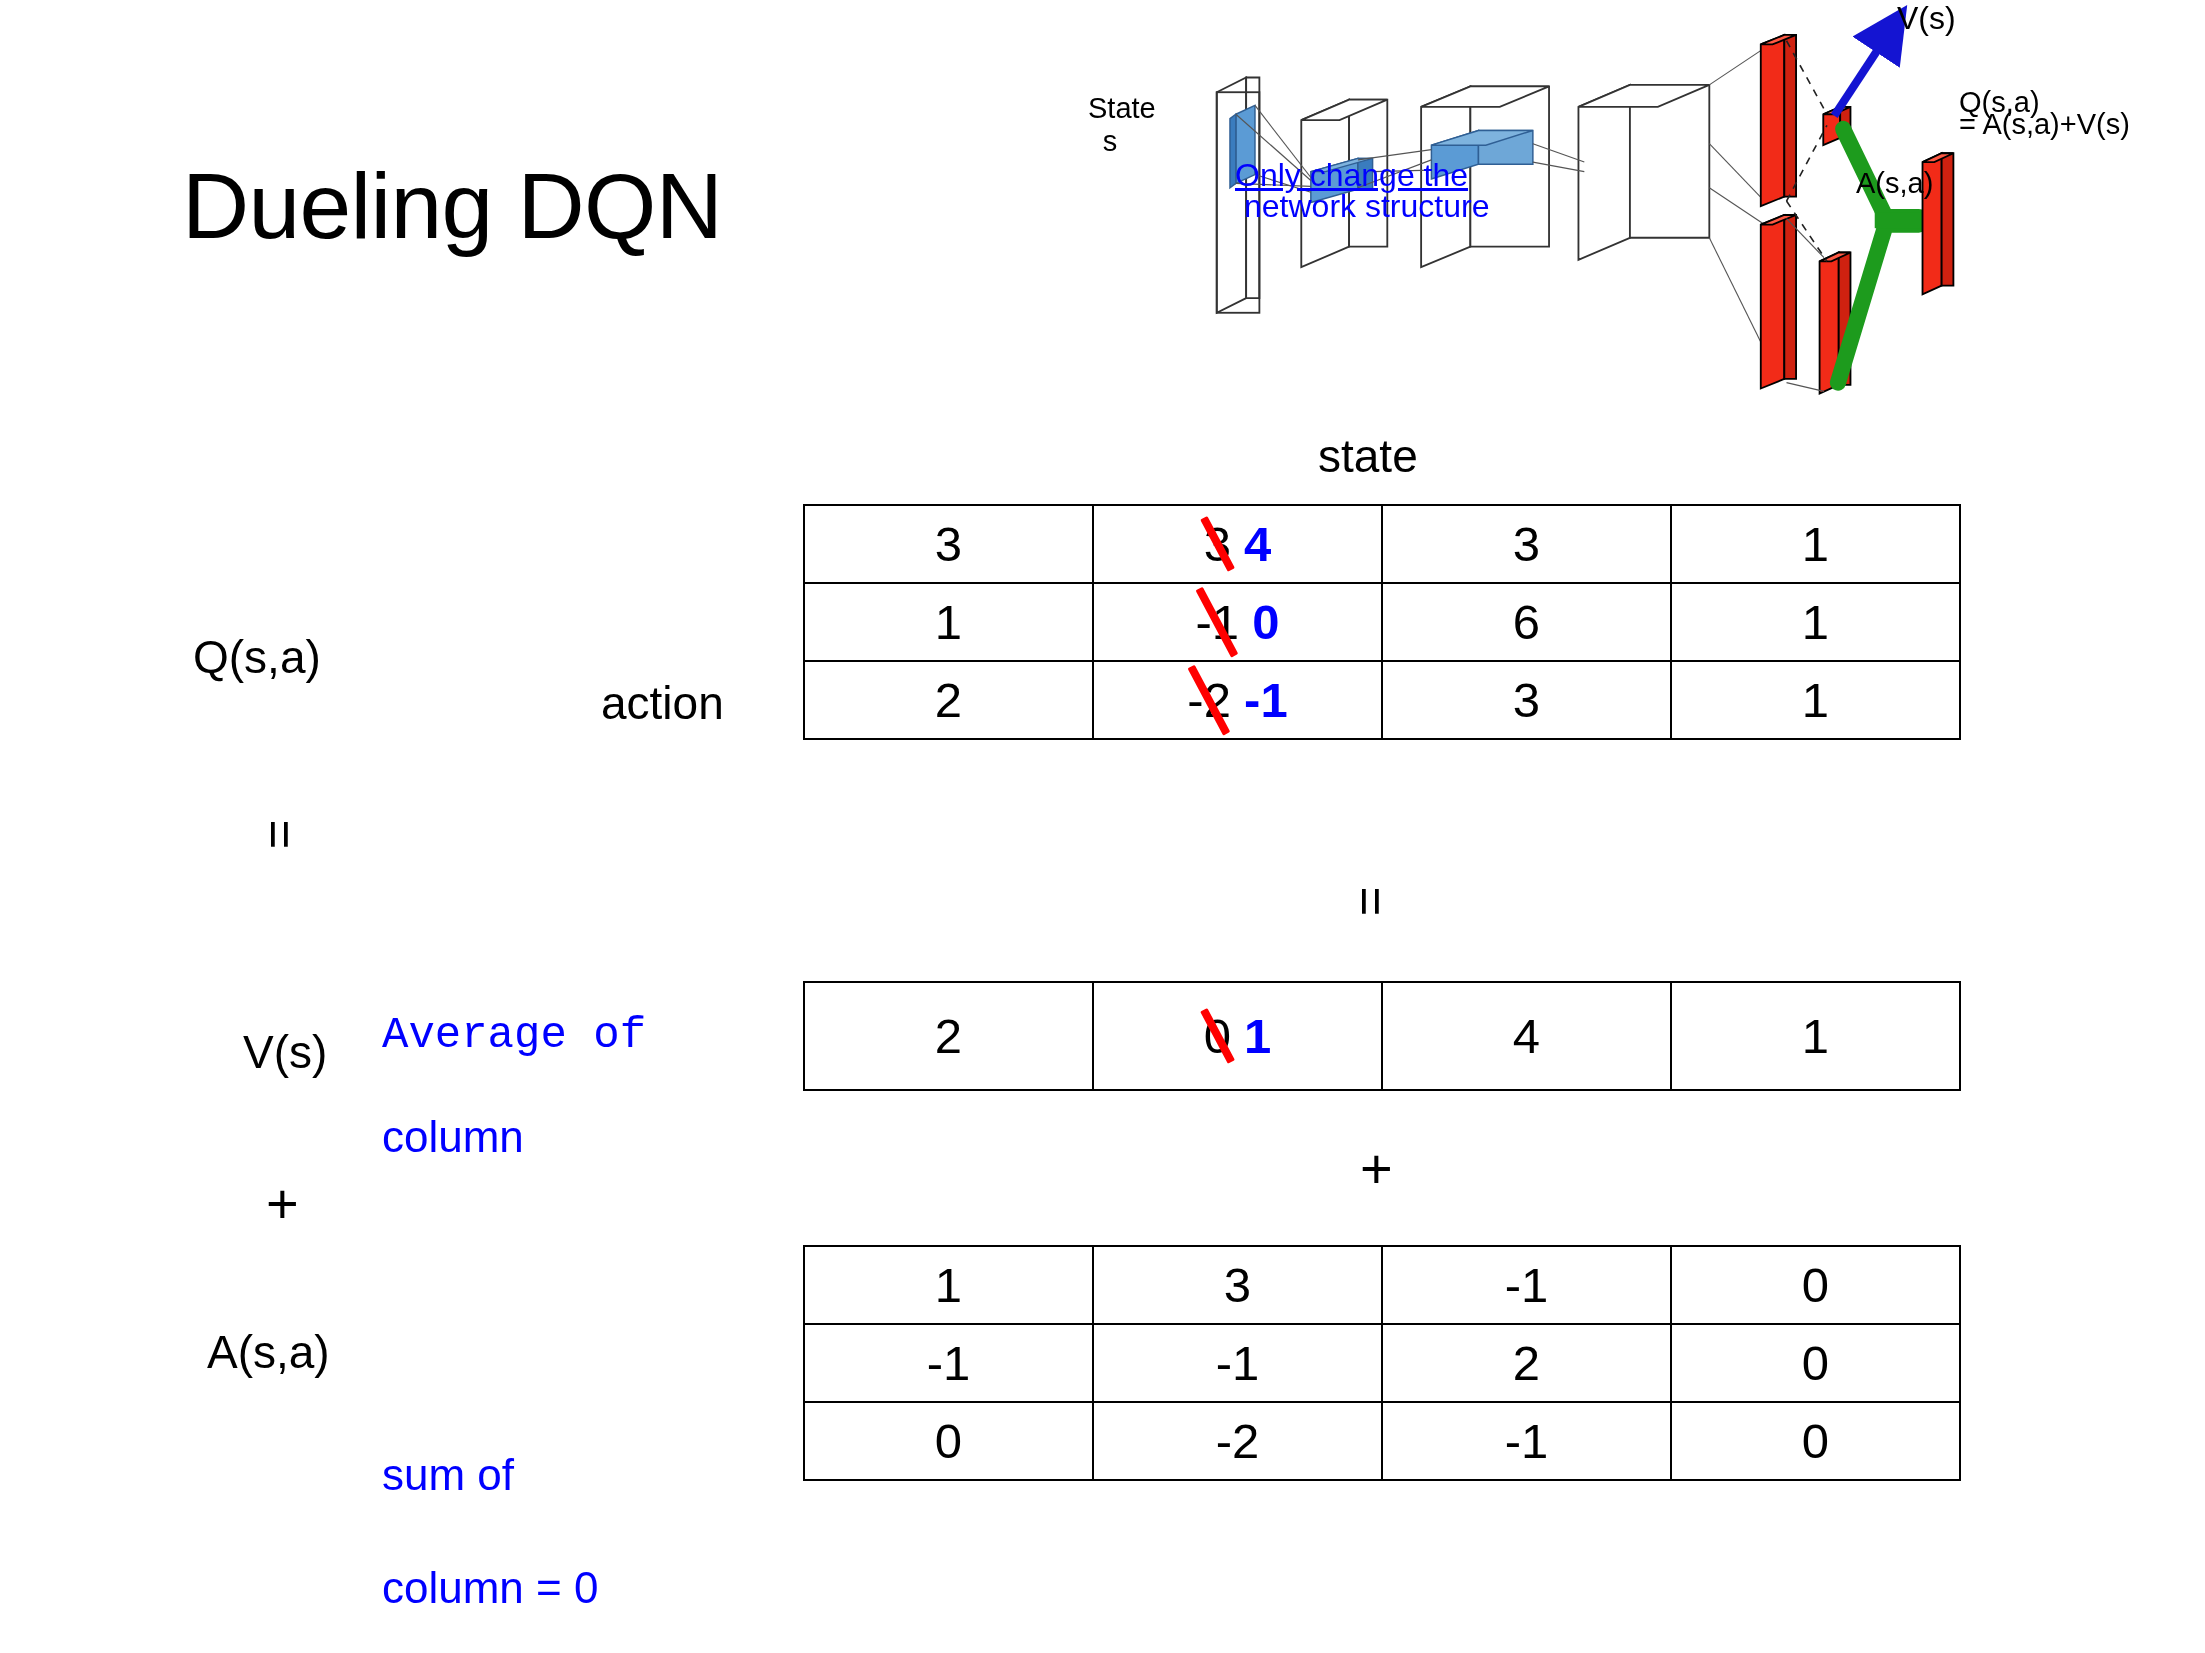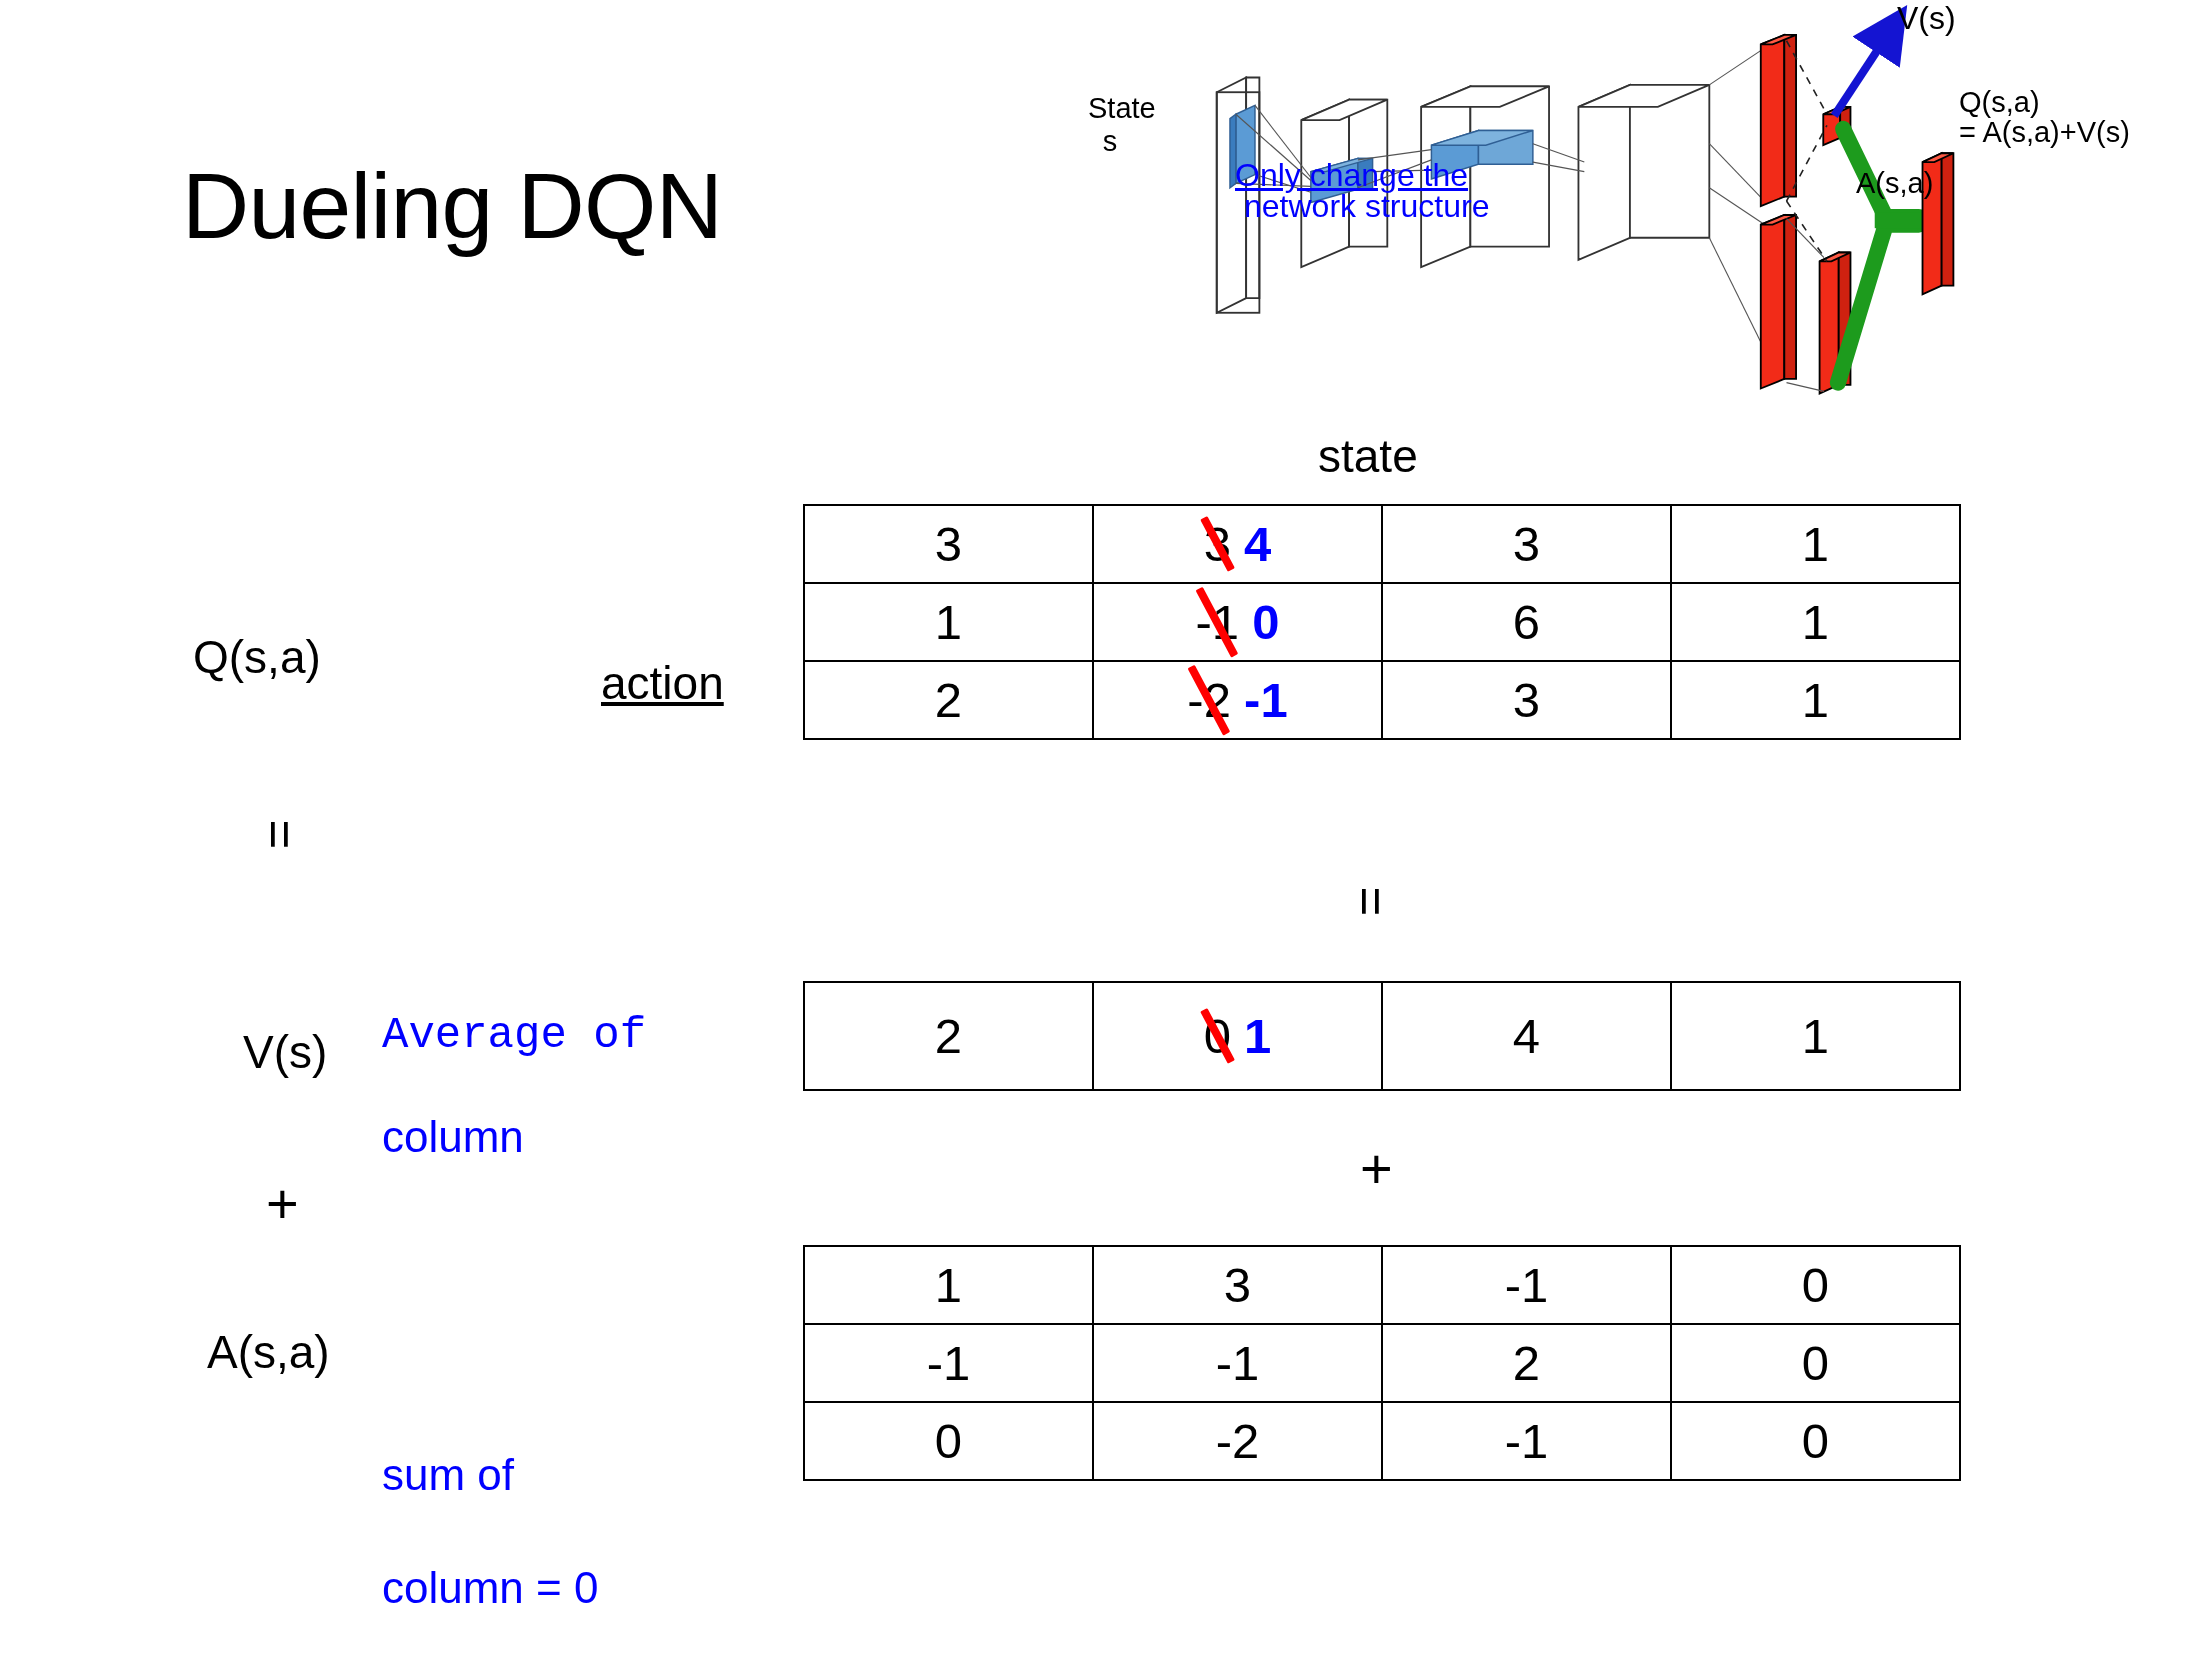--- a/index.html
+++ b/index.html
@@ -233,28 +233,28 @@
 
   <span class="diag-label" style="left:-11px; top:88px;">State</span>
   <span class="diag-label" style="left:3.7px; top:121px;">s</span>
 
   <span class="diag-label-blue" style="left:136px; top:151px;text-decoration:underline;">Only change the</span>
   <span class="diag-label-blue" style="left:136px; top:182px;margin-left:9px;">network structure</span>
 
   <span class="diag-label" style="left:798px; top:-3.7px; font-size:32px;">V(s)</span>
   <span class="diag-label" style="left:757px; top:163px;">A(s,a)</span>
   <span class="diag-label" style="left:860px; top:82px;">Q(s,a)</span>
-  <span class="diag-label" style="left:860px; top:112px;">= A(s,a)+V(s)</span>
+  <span class="diag-label" style="left:860px; top:104px;">= A(s,a)+V(s)</span>
 </div>
 
 <div id="state-header">state</div>
 
 <div class="side-label" style="left:193px; top:634px;">Q(s,a)</div>
 
-<div class="side-label" style="left:601px; top:660px;text-decoration:underline;">action</div>
+<div class="side-label" style="left:601px; top:680px;">action</div>
 
 <div class="op-eq" style="left:265px; top:809px;">=</div>
 
 <div class="side-label" style="left:243px; top:1029px;">V(s)</div>
 
 <div class="blue-note" style="left:382px; top:1008px;font-family:Liberation Mono, monospace;">Average of</div>
 <div class="blue-note" style="left:382px; top:1109px;">column</div>
 
 <div class="op-plus" style="left:266px; top:1176px;">+</div>
 

